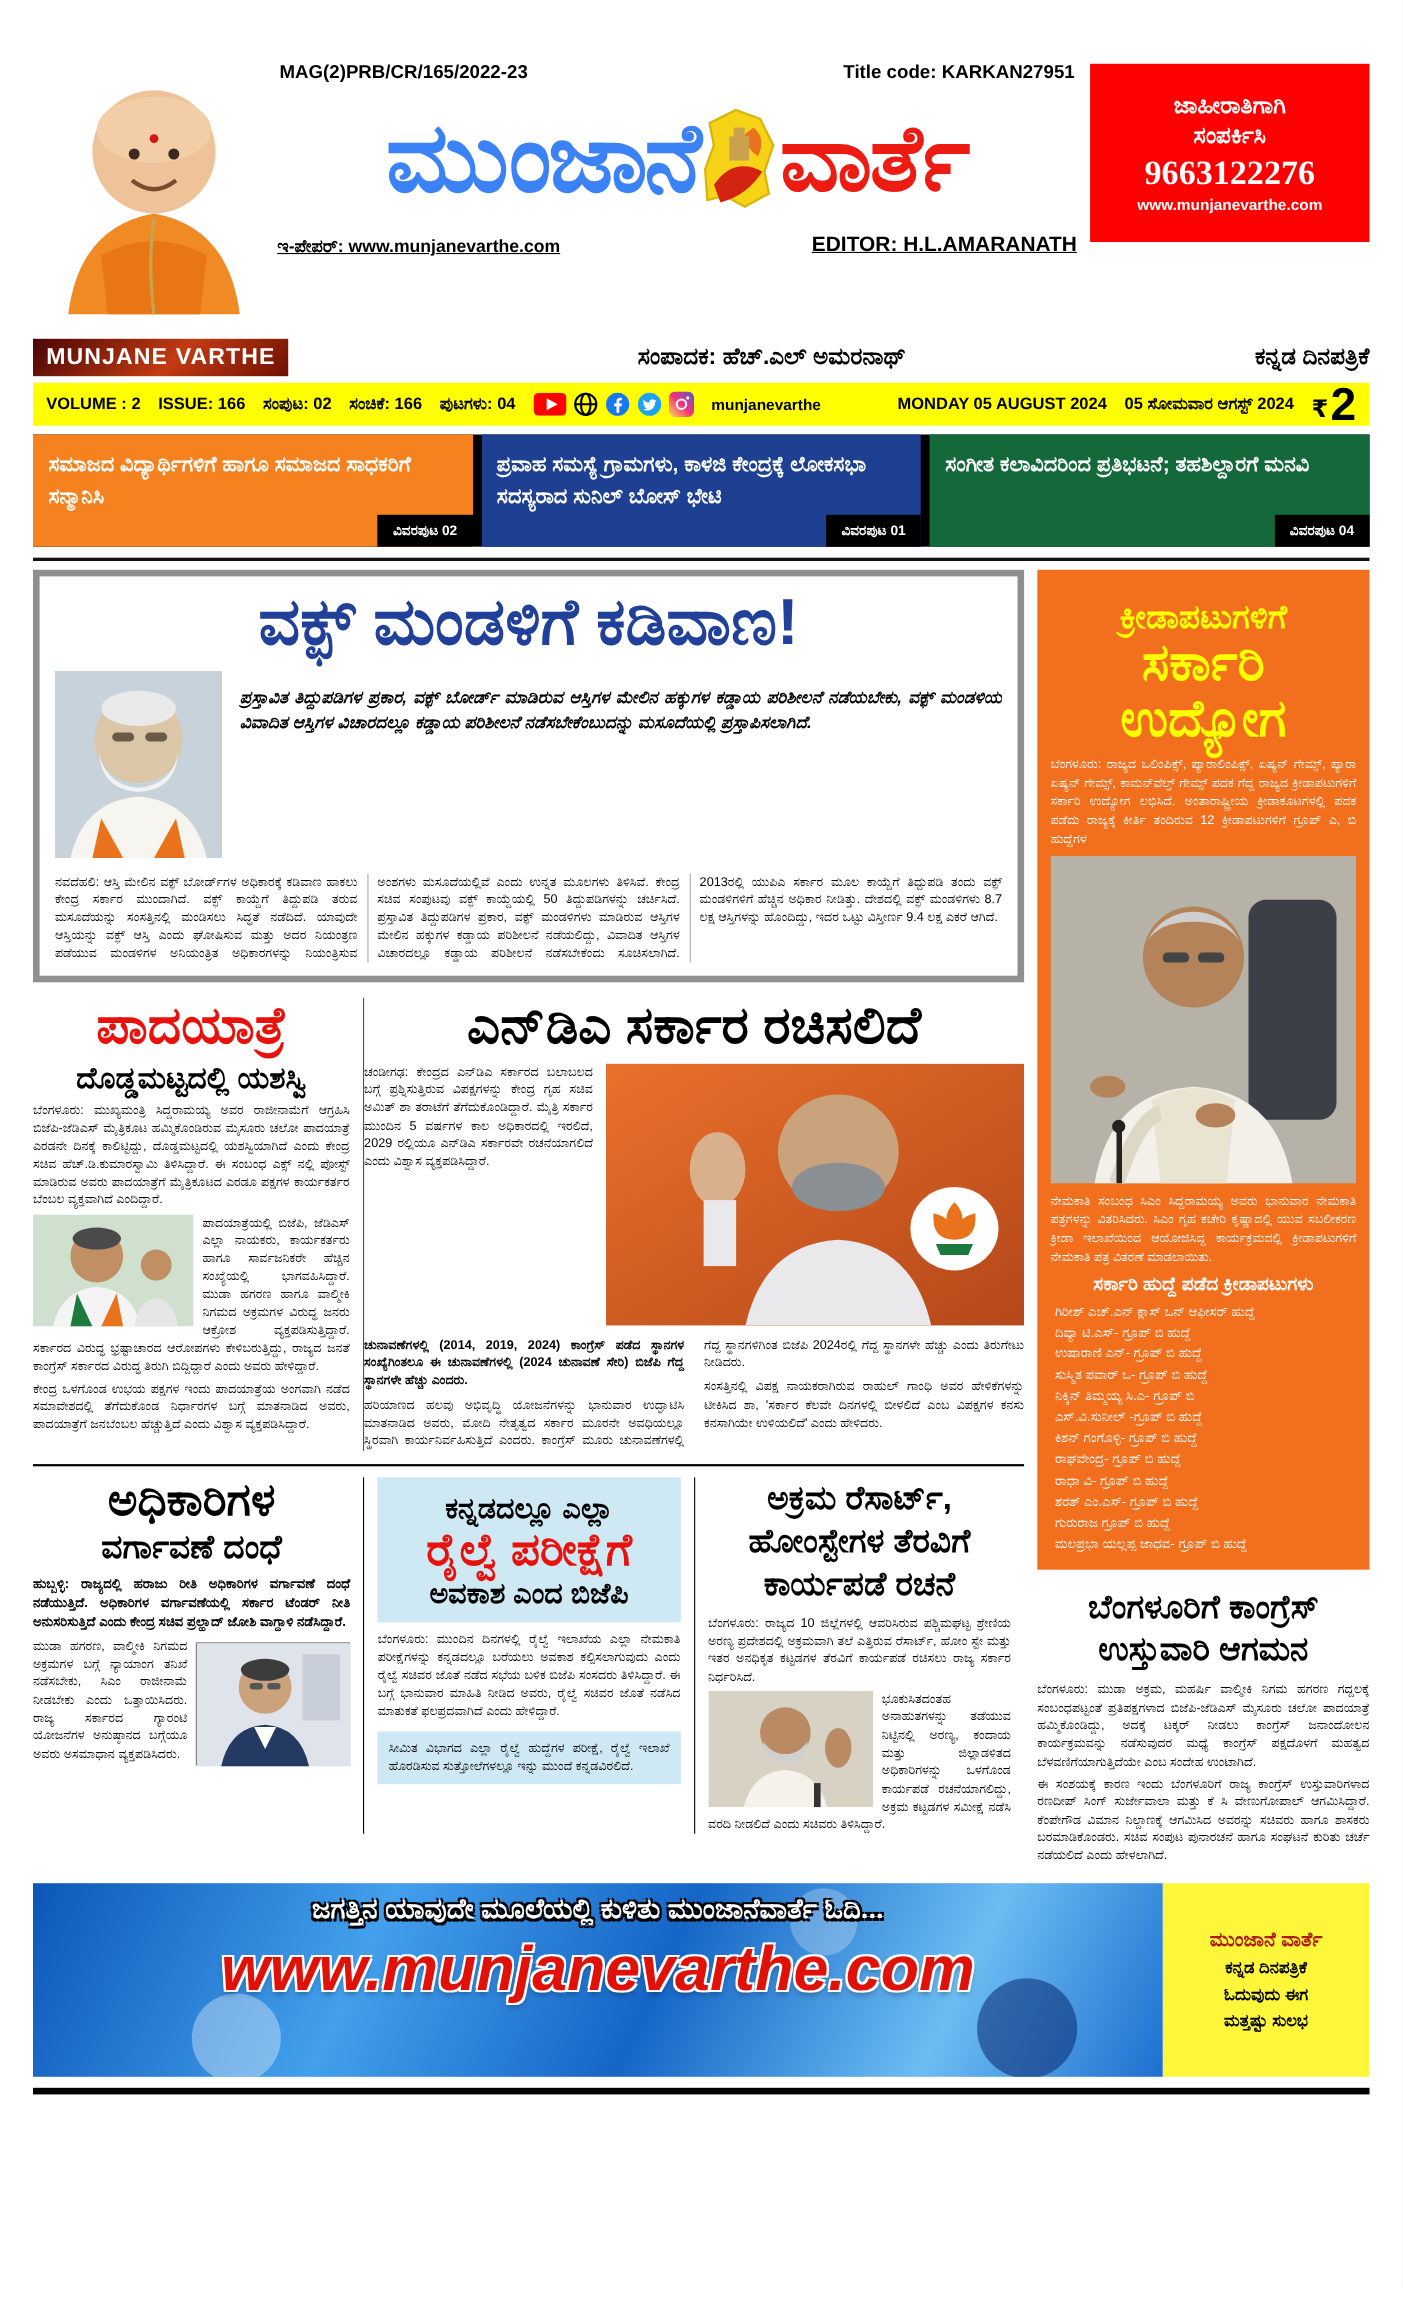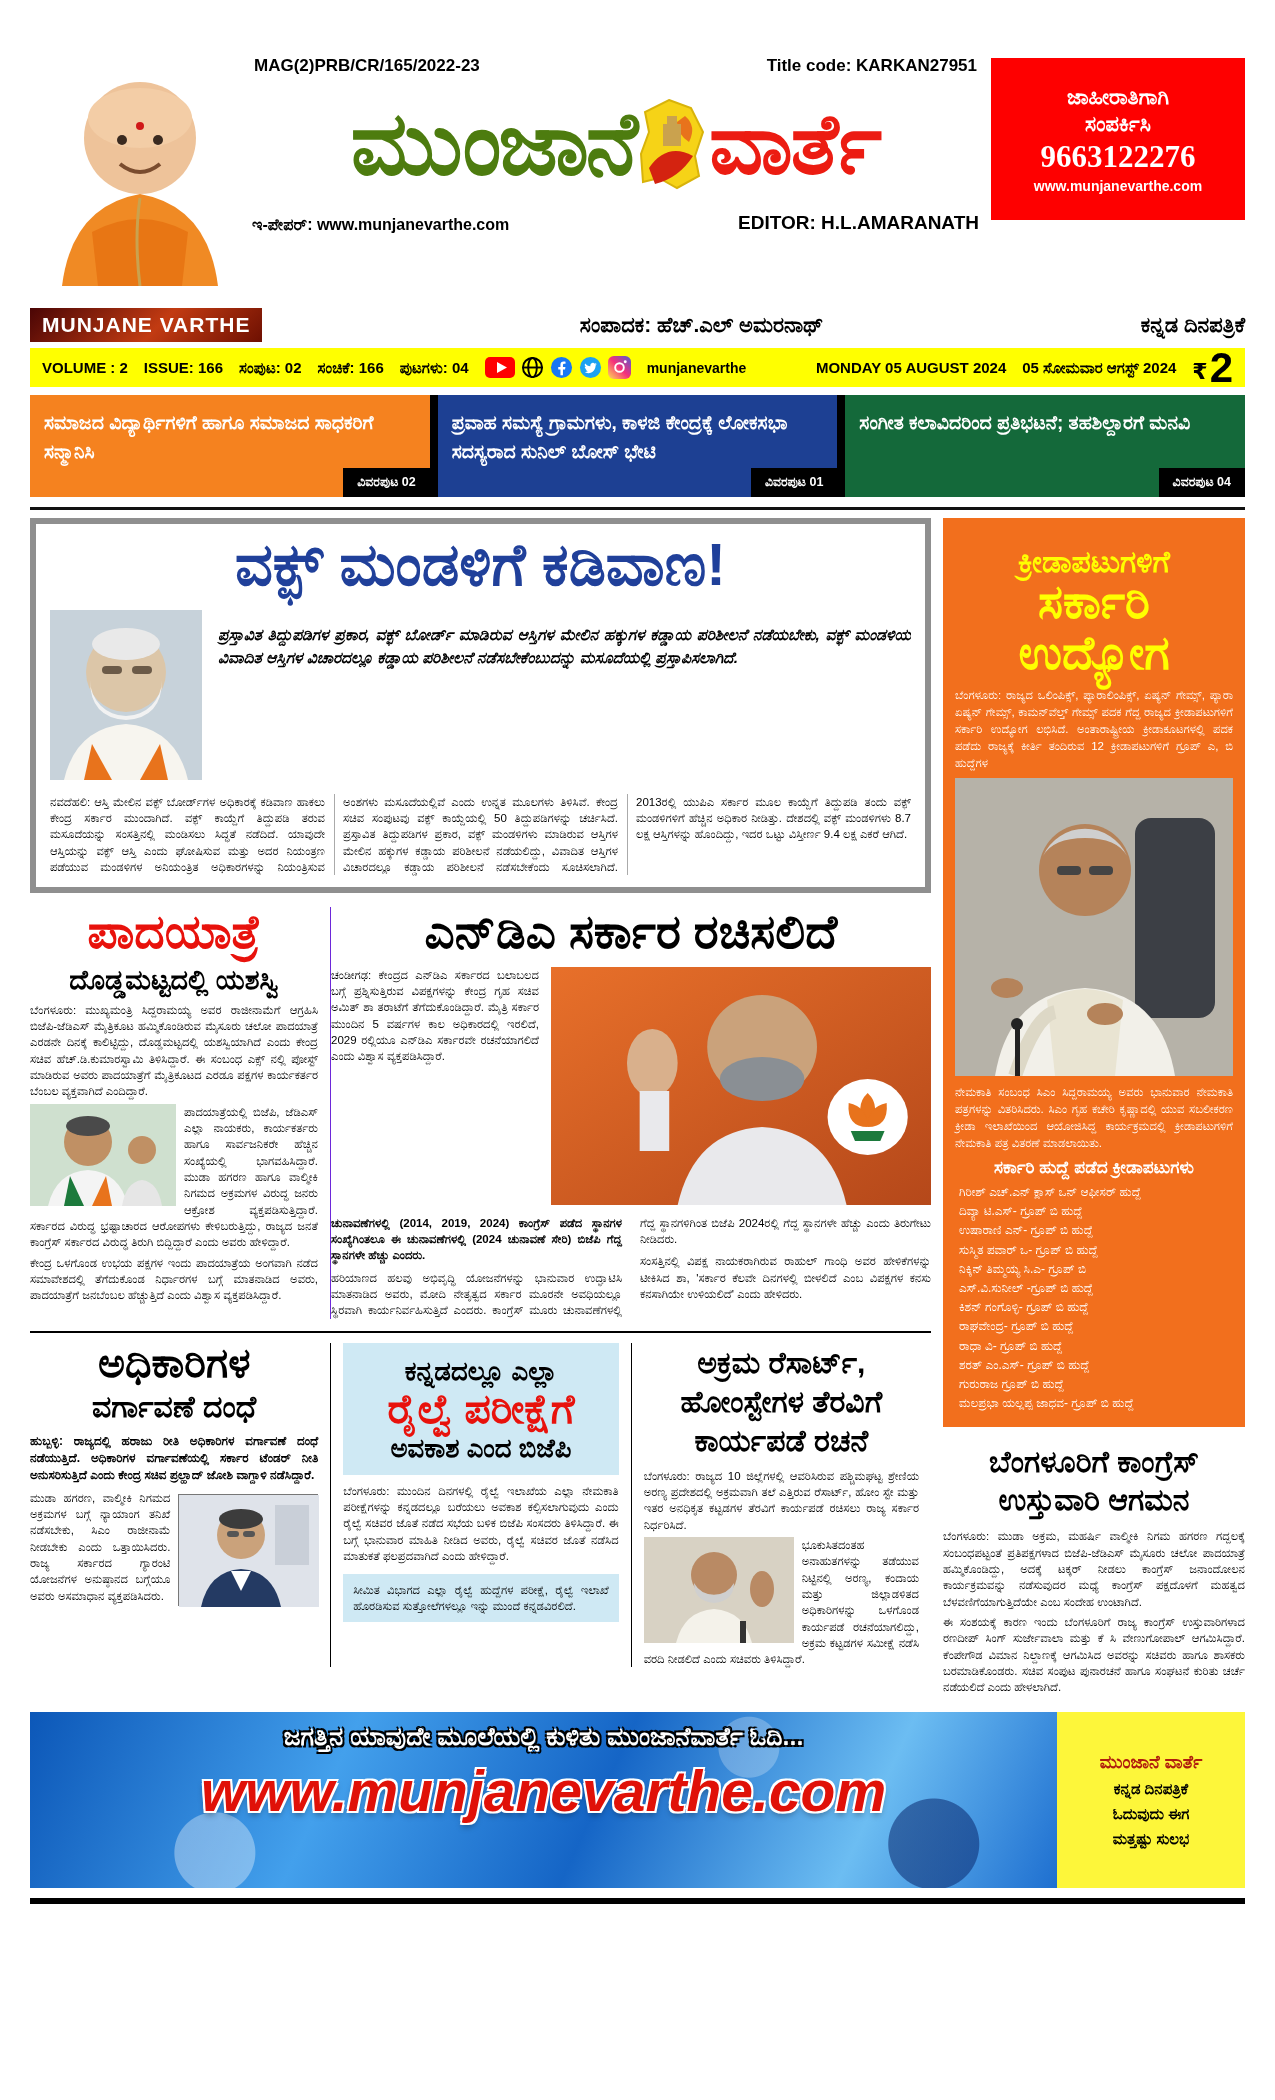--- a/index.html
+++ b/index.html
@@ -5,23 +5,23 @@
   * { box-sizing: border-box; }
   body { margin:0; background:#e9e9e9; font-family:"Liberation Sans","DejaVu Sans",sans-serif; color:#000; }
   .page { width:1275px; height:2100px; margin:0 auto; background:#fff; position:relative; padding:52px 30px 0; overflow:hidden; }
 
   
   .masthead { position:relative; height:248px; }
   .swami { position:absolute; left:2px; top:0; width:210px; height:234px; }
   .mast-center { margin-left:218px; margin-right:262px; }
   .reg-row { display:flex; justify-content:space-between; font-weight:bold; font-size:17px; padding:4px 6px 0; }
   .logo-row { display:flex; align-items:center; justify-content:center; gap:4px; height:136px; }
-  .logo-blue { font-size:88px; font-weight:bold; color:#4d7c0f; letter-spacing:-3px; line-height:1; }
+  .logo-blue { font-size:88px; font-weight:bold; color:#3b82f6; letter-spacing:-3px; line-height:1; }
   .logo-red  { font-size:84px; font-weight:bold; color:#ec1c12; letter-spacing:-2px; line-height:1; }
-  .under-row { display:flex; justify-content:space-between; align-items:flex-end; padding:0 4px; }
+  .under-row { display:flex; justify-content:space-between; align-items:flex-end; padding:0 4px;text-decoration:underline; }
   .epaper { font-size:16px; font-weight:bold; }
   .editor-en { font-size:19px; font-weight:bold; }
   .ad-box { position:absolute; right:0; top:6px; width:254px; height:162px; background:#fe0000; color:#fff;
             display:flex; flex-direction:column; justify-content:center; text-align:center; gap:3px; padding:6px; }
   .ad-l1,.ad-l2 { font-size:21px; font-weight:bold; }
   .ad-phone { font-size:31px; font-weight:bold; font-family:"Liberation Serif","DejaVu Serif",serif; }
   .ad-site { font-size:14px; font-weight:bold; }
   .mast-bottom { display:flex; justify-content:space-between; align-items:center; margin-top:8px; }
   .name-en { background:linear-gradient(135deg,#4a0505,#c23b12 55%,#6e1002); color:#fff; font-weight:bold;
              font-size:21px; padding:5px 12px; letter-spacing:1px; }

